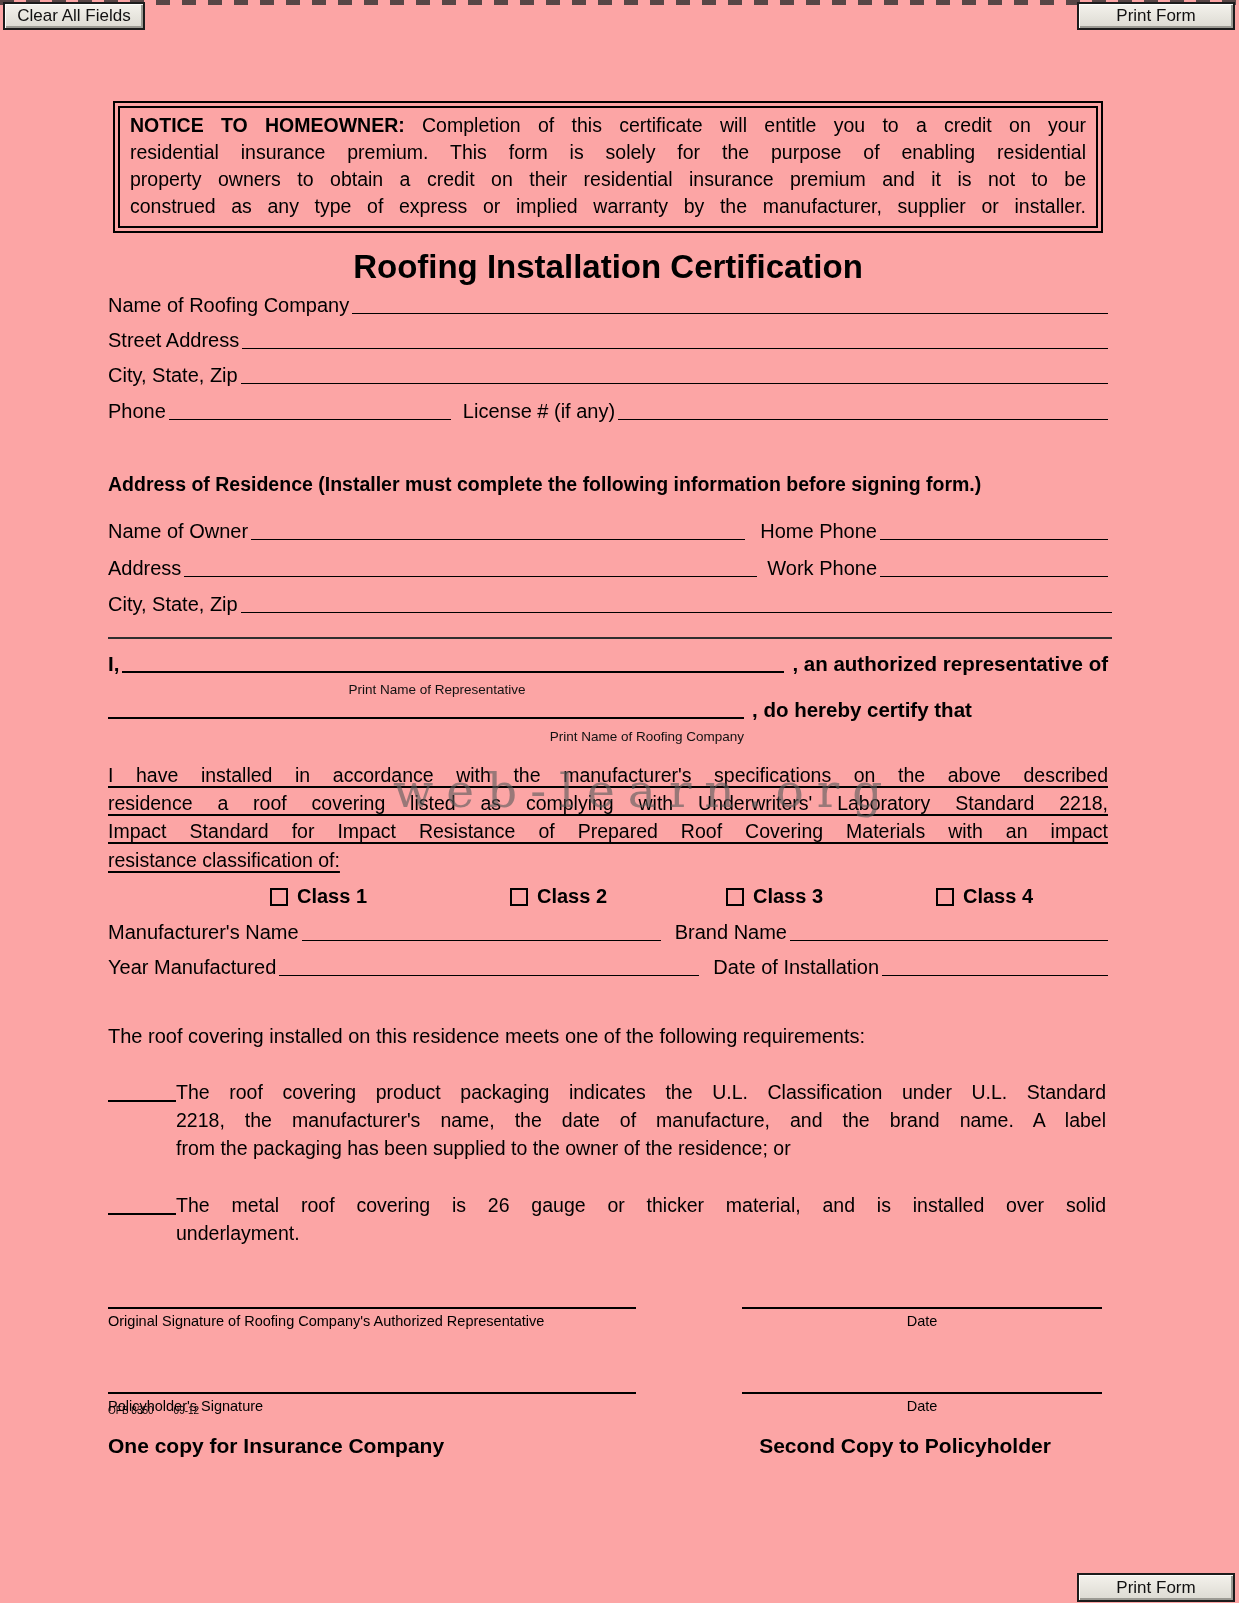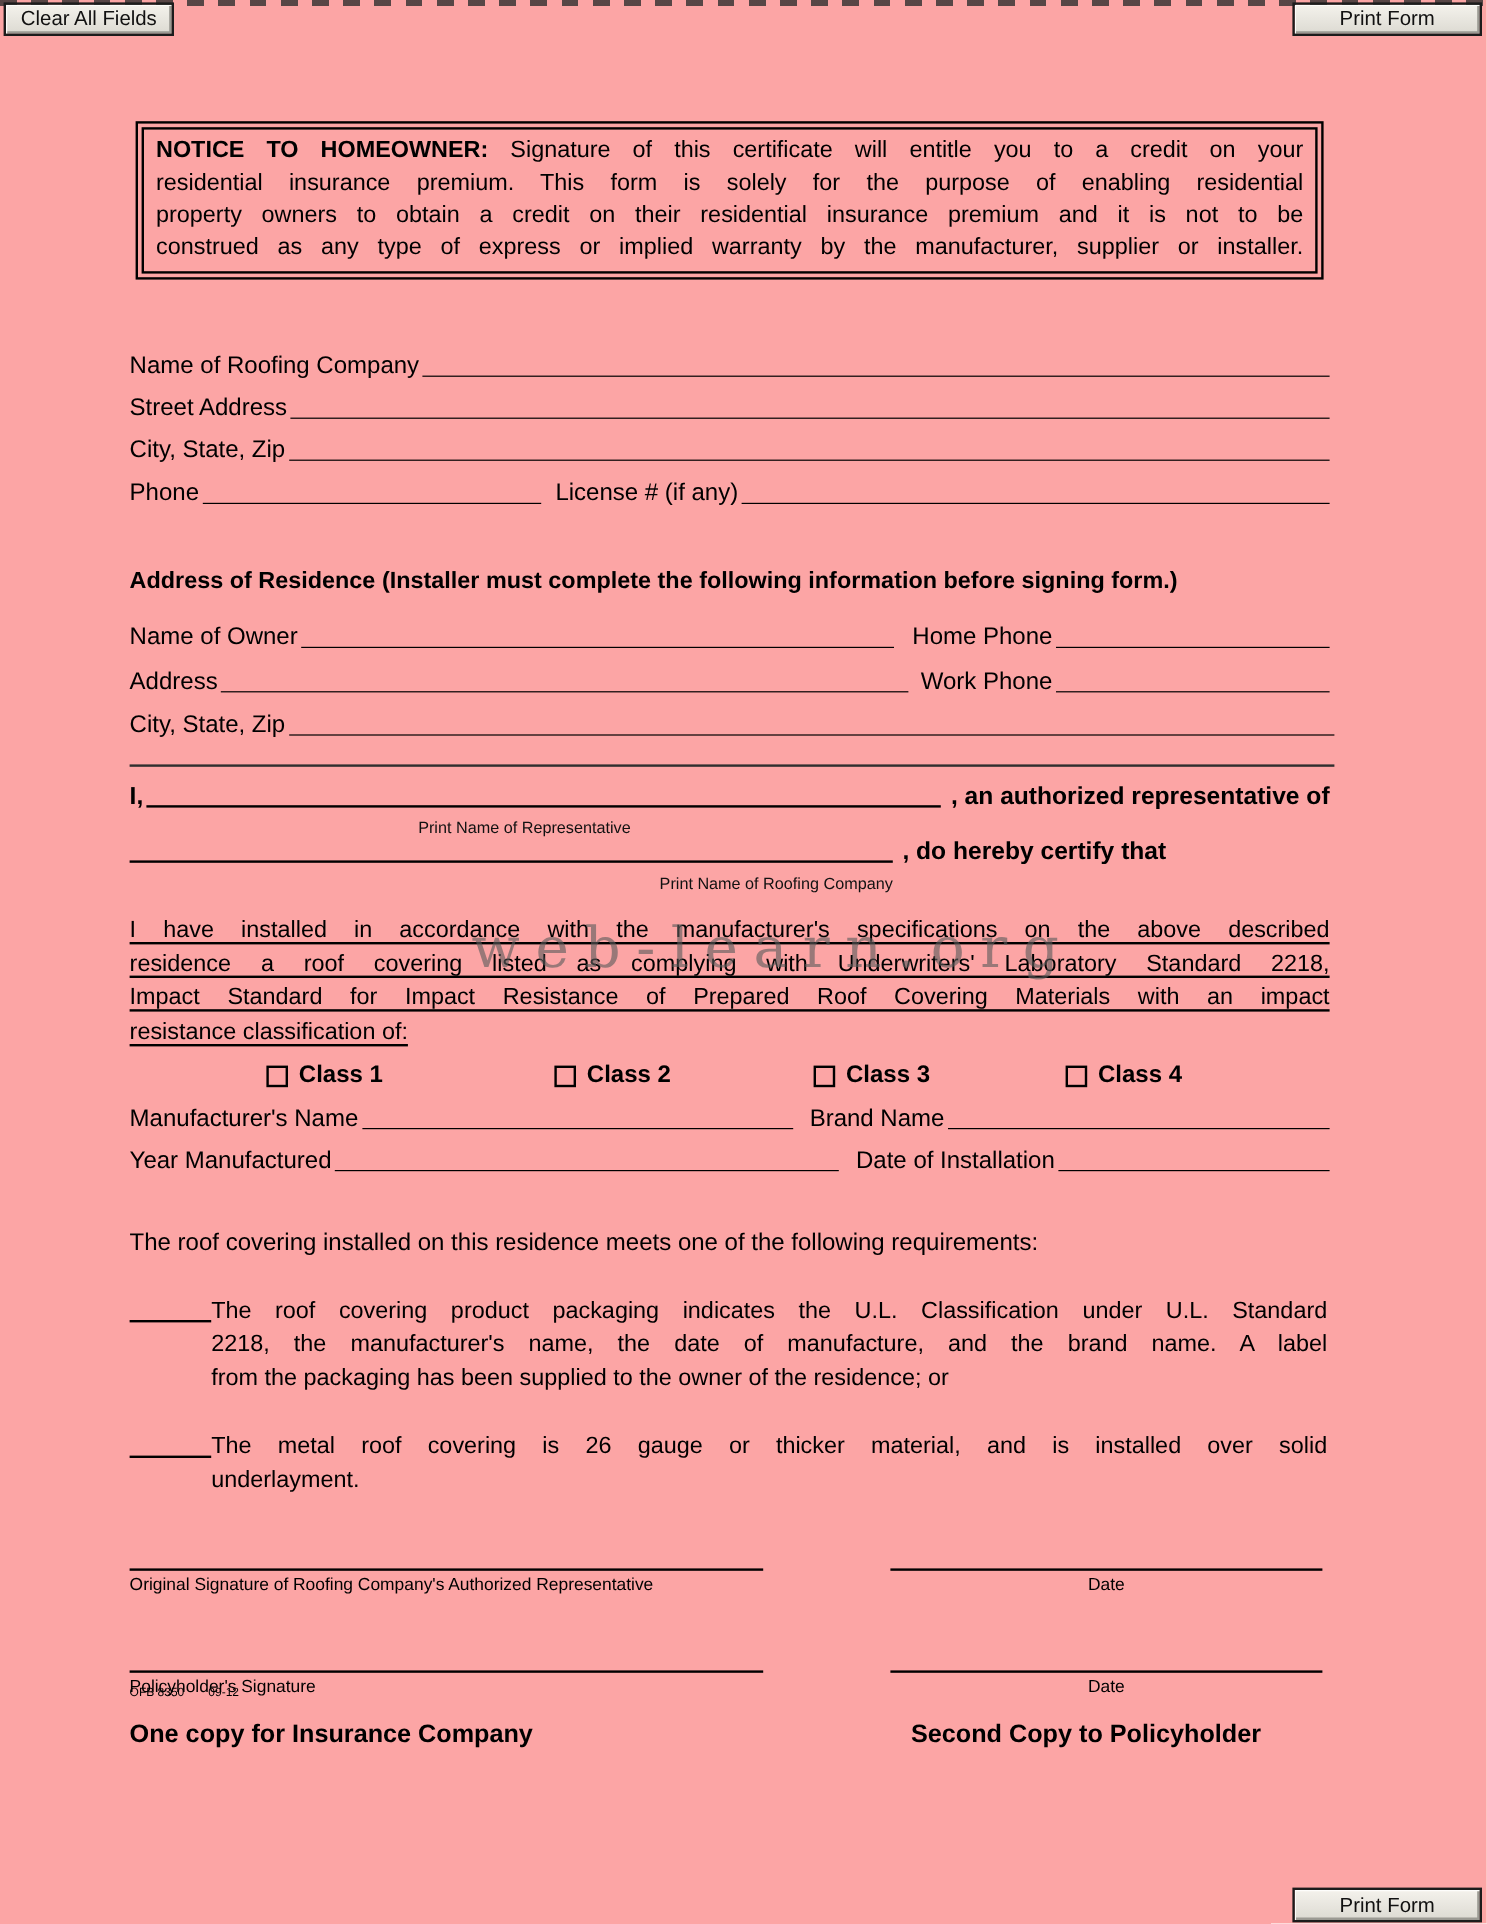--- a/index.html
+++ b/index.html
@@ -25,47 +25,48 @@
   .lbl{font-size:20px;line-height:1.15;white-space:pre;}
   .fl{flex:1;border-bottom:1.7px solid #000;margin:0 0 3px 3px;height:10px;}
   .flw{flex:none;border-bottom:1.7px solid #000;margin:0 0 3px 3px;height:10px;}
   .caption{position:absolute;font-size:13.5px;color:#111;text-align:center;}
   .jline{font-size:19.5px;line-height:28.2px;text-align:justify;text-align-last:justify;
          text-decoration:underline;text-decoration-thickness:1.6px;text-underline-offset:4px;
          text-decoration-skip-ink:none;}
   .jline.last{text-align-last:left;}
   .jpar .pline{font-size:19.5px;line-height:28.2px;text-align:justify;text-align-last:justify;}
   .jpar .pline.last{text-align-last:left;}
-  .classitem{position:absolute;display:inline-flex;align-items:center;font-weight:bold;font-size:20px;}
+  .classitem{position:absolute;display:inline-flex;align-items:center;font-weight:bold;font-size:20px;margin-left:48px;}
   .cb{display:inline-block;width:14px;height:14px;border:2px solid #000;margin-right:9px;}
   .sigline{position:absolute;border-top:2px solid #000;}
   .siglabel{position:absolute;font-size:14.5px;}
   .watermark{position:absolute;left:393px;top:763px;font-family:"DejaVu Serif",serif;
              font-size:47px;letter-spacing:13px;color:rgba(92,92,92,0.62);z-index:9;
              pointer-events:none;white-space:pre;}
 </style>
 </head>
 <body>
 
 <div id="page">
 
   <div class="dashes"></div>
 
   <button class="btn" style="left:3px;top:2px;width:142px;height:28px;">Clear All Fields</button>
   <button class="btn" style="left:1077px;top:2px;width:158px;height:28px;">Print Form</button>
 
   <div class="noticeOuter">
     <div class="noticeInner">
-      <div class="nline"><span class="b">NOTICE TO HOMEOWNER:</span><span> Signature of this certificate will entitle you to a credit on your</span></div>
+      <div class="nline"><span class="b">NOTICE TO HOMEOWNER:</span><span> Completion of this certificate will entitle you to a credit on your</span></div>
       <div class="nline">residential insurance premium.  This form is solely for the purpose of enabling residential</div>
       <div class="nline">property owners to obtain a credit on their residential insurance premium and it is not to be</div>
       <div class="nline">construed as any type of express or implied warranty by the manufacturer, supplier or installer.</div>
     </div>
   </div>
 
+  <div class="abs b" style="left:108px;top:248px;width:1000px;text-align:center;font-size:33px;">Roofing Installation Certification</div>
 
   <div class="row" style="left:108px;top:294px;width:1000px;">
     <span class="lbl">Name of Roofing Company</span>
     <div class="fl"></div>
   </div>
   <div class="row" style="left:108px;top:329px;width:1000px;">
     <span class="lbl">Street Address</span>
     <div class="fl"></div>
   </div>
   <div class="row" style="left:108px;top:364px;width:1000px;">

